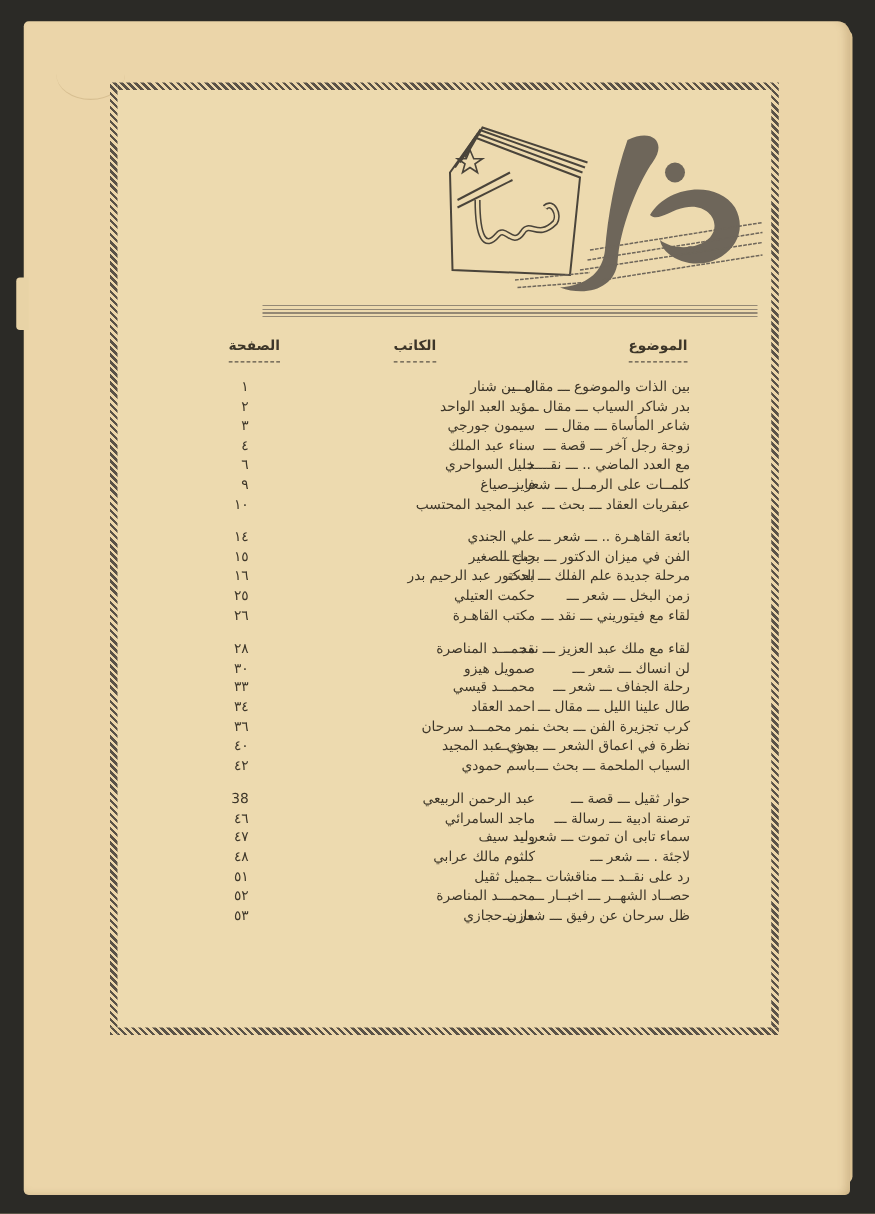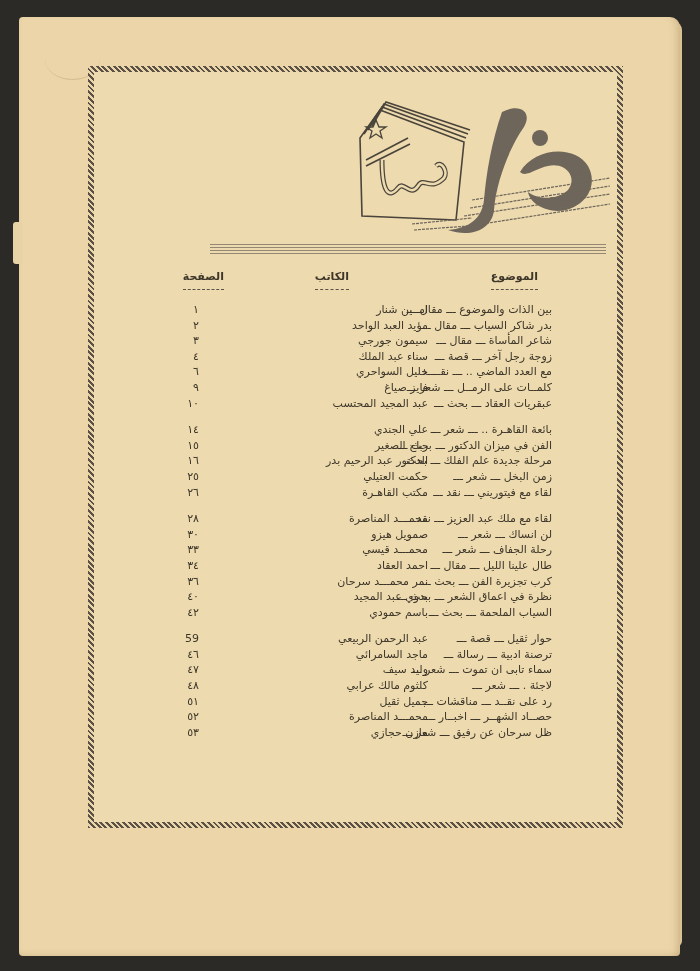--- a/index.html
+++ b/index.html
@@ -48,21 +48,21 @@
     direction: rtl;
     font-size: 11px; color: #3d3629;
   }
   .toc-header {
     position: relative; height: 36px;
   }
   .toc-header span {
     position: absolute; top: 4px; font-weight: bold; font-size: 11px;
     border-bottom: 1px dashed #5a5247; padding-bottom: 6px;
   }
-  .h-topic { right: 16px; }
+  .h-topic { right: 4px; }
   .h-author { right: 205px; }
   .h-page { right: 330px; }
   .group { margin-bottom: 11px; }
   .row {
     position: relative; height: 15.6px; line-height: 15.6px; white-space: nowrap;
   }
   .row .topic { position: absolute; right: 2px; }
   .row .author { position: absolute; right: 126px; }
   .row .pg { position: absolute; right: 355px; }
 </style>
@@ -219,21 +219,21 @@
           <span class="topic">السياب الملحمة ـــ بحث ـــ</span>
           <span class="author">باسم حمودي</span>
           <span class="pg">٤٢</span>
         </div>
     </div>
 
     <div class="group">
       <div class="row">
           <span class="topic">حوار ثقيل ـــ قصة ـــ</span>
           <span class="author">عبد الرحمن الربيعي</span>
-          <span class="pg">59</span>
+          <span class="pg">38</span>
         </div>
       <div class="row">
           <span class="topic">ترصنة ادبية ـــ رسالة ـــ</span>
           <span class="author">ماجد السامرائي</span>
           <span class="pg">٤٦</span>
         </div>
       <div class="row">
           <span class="topic">سماء تابى ان تموت ـــ شعر ـــ</span>
           <span class="author">وليد سيف</span>
           <span class="pg">٤٧</span>

